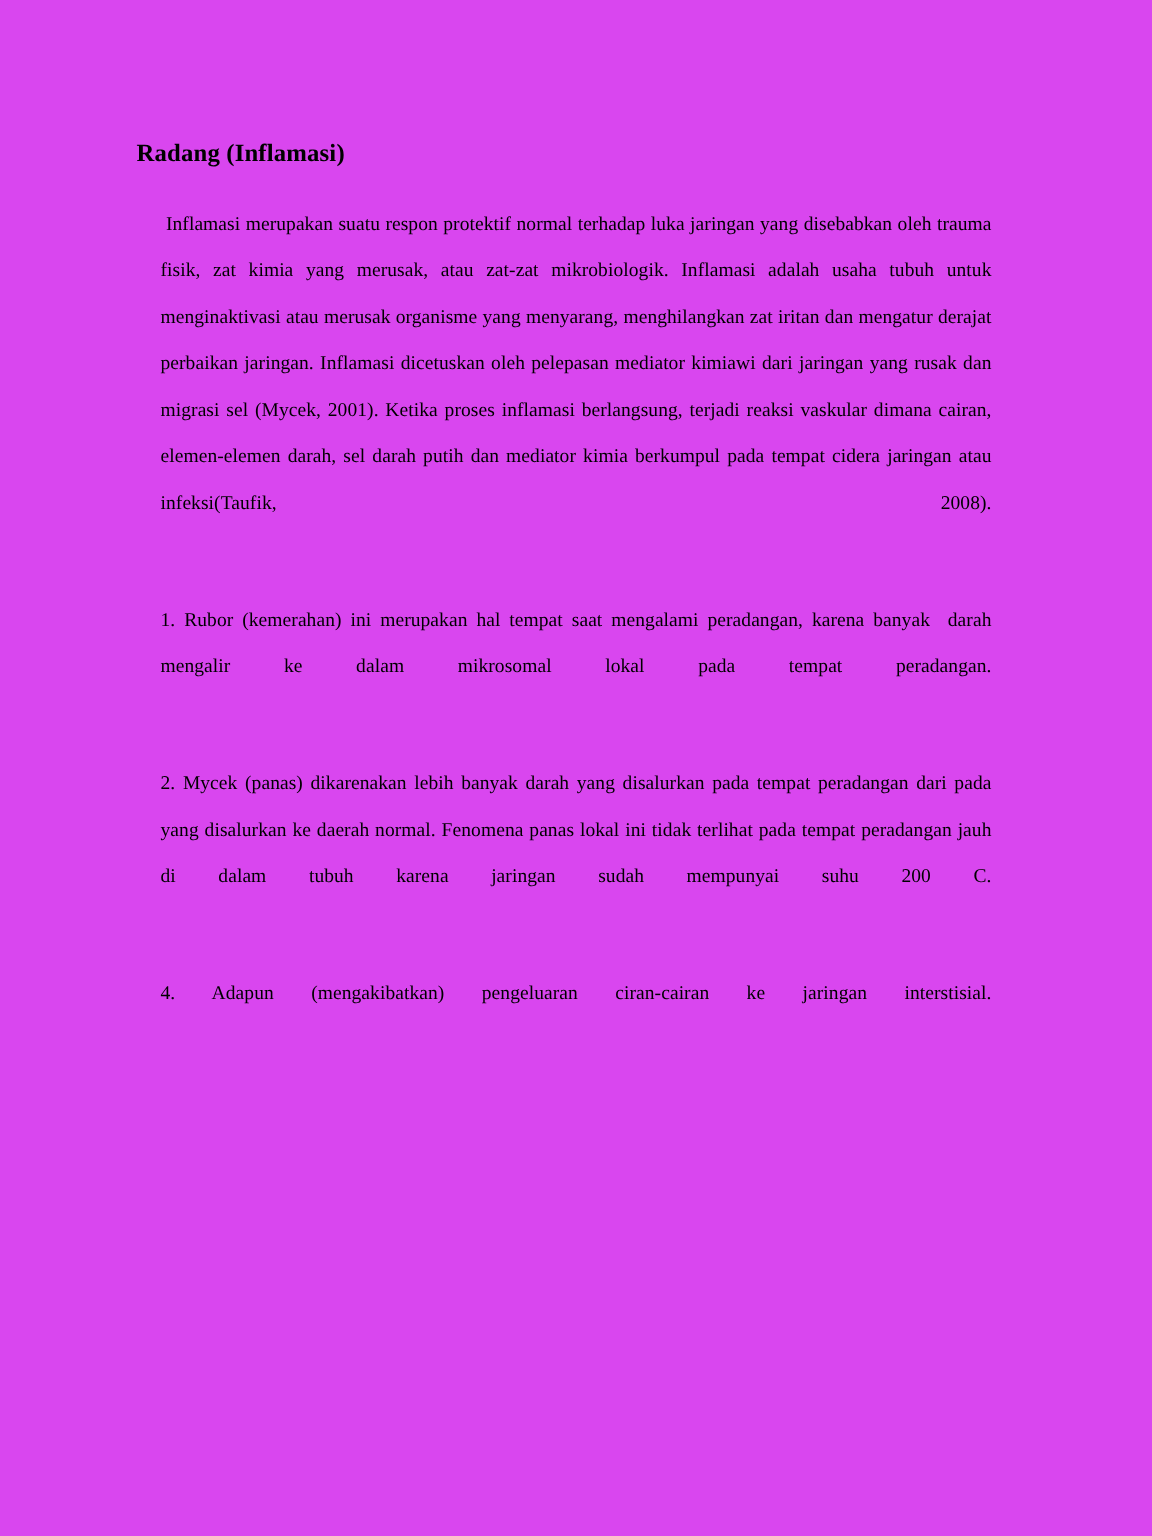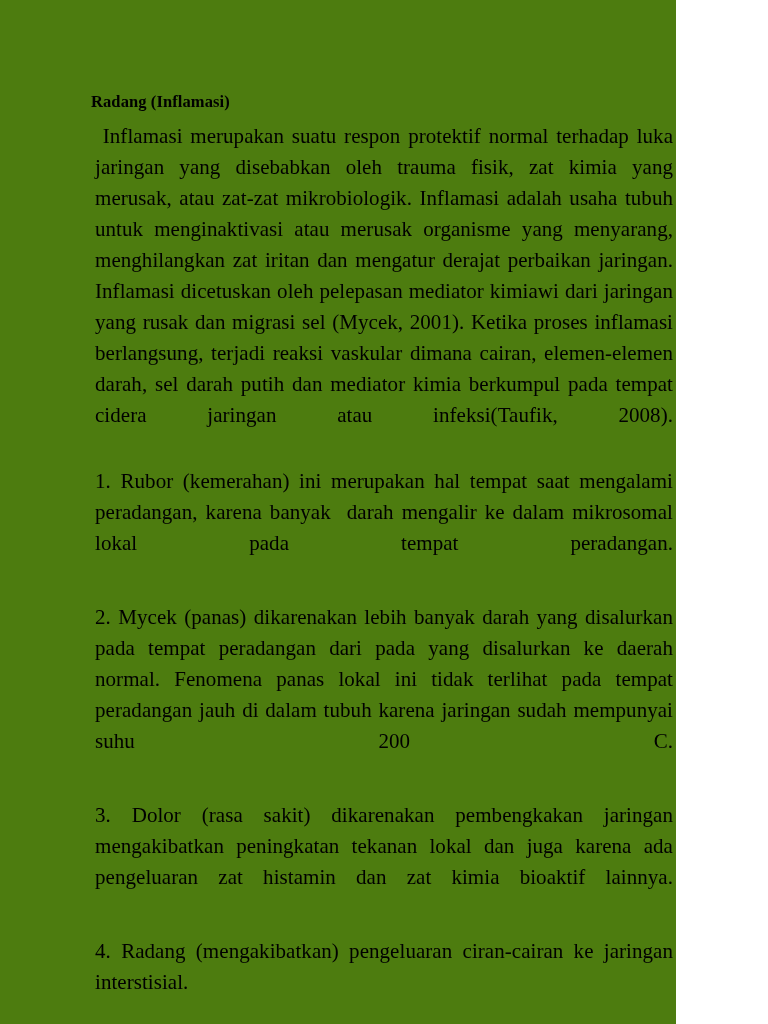--- a/index.html
+++ b/index.html
@@ -8,44 +8,44 @@
     background: #ffffff;
   }
   body {
     width: 768px;
     height: 1024px;
     overflow: hidden;
     font-family: "Liberation Serif", "DejaVu Serif", serif;
     color: #000000;
   }
   .page {
-    width: 676px;
+    width: 768px;
     height: 1024px;
-    background: #4d7c0f;
+    background: #d946ef;
     position: relative;
     box-sizing: border-box;
   }
   .content {
     position: absolute;
     left: 91px;
     top: 86px;
     width: 586px;
   }
   .doc-heading {
     font-size: 16.5px;
     font-weight: bold;
     line-height: 31px;
     margin: 0 0 0 0;
     text-align: left;
     letter-spacing: 0.1px;
   }
   .para {
-    font-size: 21px;
+    font-size: 13px;
     line-height: 31px;
-    margin: 4px;
+    margin: 16px;
     text-align: justify;
     text-justify: inter-word;
     white-space: pre-wrap;
     letter-spacing: 0.05px;
   }
   
   .para::after {
     content: "";
     display: inline-block;
     width: 100%;
@@ -65,19 +65,18 @@
 
     <p class="doc-heading">Radang (Inflamasi)</p>
 
     <p class="para"> Inflamasi merupakan suatu respon protektif normal terhadap luka jaringan yang disebabkan oleh trauma fisik, zat kimia yang merusak, atau zat-zat mikrobiologik. Inflamasi adalah usaha tubuh untuk menginaktivasi atau merusak organisme yang menyarang, menghilangkan zat iritan dan mengatur derajat perbaikan jaringan. Inflamasi dicetuskan oleh pelepasan mediator kimiawi dari jaringan yang rusak dan migrasi sel (Mycek, 2001). Ketika proses inflamasi berlangsung, terjadi reaksi vaskular dimana cairan, elemen-elemen darah, sel darah putih dan mediator kimia berkumpul pada tempat cidera jaringan atau infeksi(Taufik, 2008).</p>
 
 
     <p class="para"><span>1.</span> <span class="term">Rubor</span><span> (kemerahan) ini merupakan hal tempat saat mengalami peradangan, karena banyak  darah mengalir ke dalam mikrosomal lokal pada tempat peradangan.</span></p>
 
     <p class="para gap-before"><span>2.</span> <span class="term">Mycek</span><span> (panas) dikarenakan lebih banyak darah yang disalurkan pada tempat peradangan dari pada yang disalurkan ke daerah normal. Fenomena panas lokal ini tidak terlihat pada tempat peradangan jauh di dalam tubuh karena jaringan sudah mempunyai suhu 200 C.</span></p>
 
-    <p class="para gap-before"><span>3.</span> <span class="term">Dolor</span><span> (rasa sakit) dikarenakan pembengkakan jaringan mengakibatkan peningkatan tekanan lokal dan juga karena ada pengeluaran zat histamin dan zat kimia bioaktif lainnya.</span></p>
 
-    <p class="para gap-before"><span>4.</span> <span class="term">Radang</span><span> (mengakibatkan) pengeluaran ciran-cairan ke jaringan interstisial.</span></p>
+    <p class="para gap-before"><span>4.</span> <span class="term">Adapun</span><span> (mengakibatkan) pengeluaran ciran-cairan ke jaringan interstisial.</span></p>
 
 
   </div>
 </div>
 
 </body></html>

